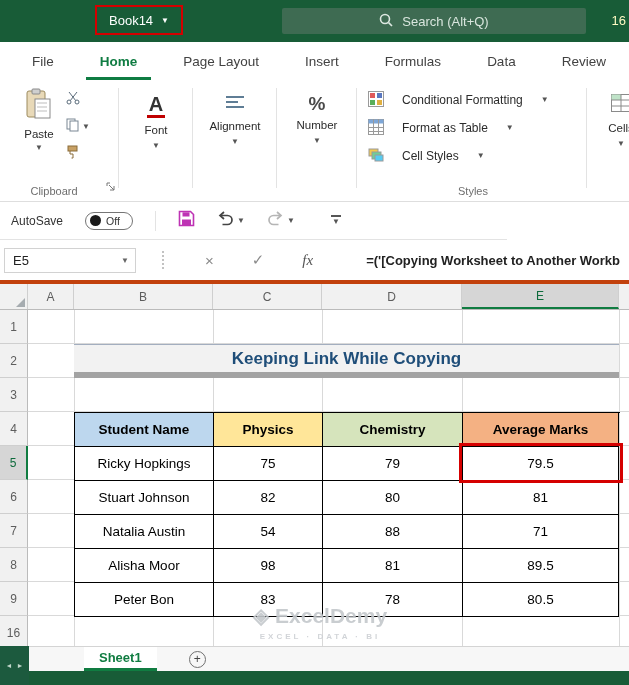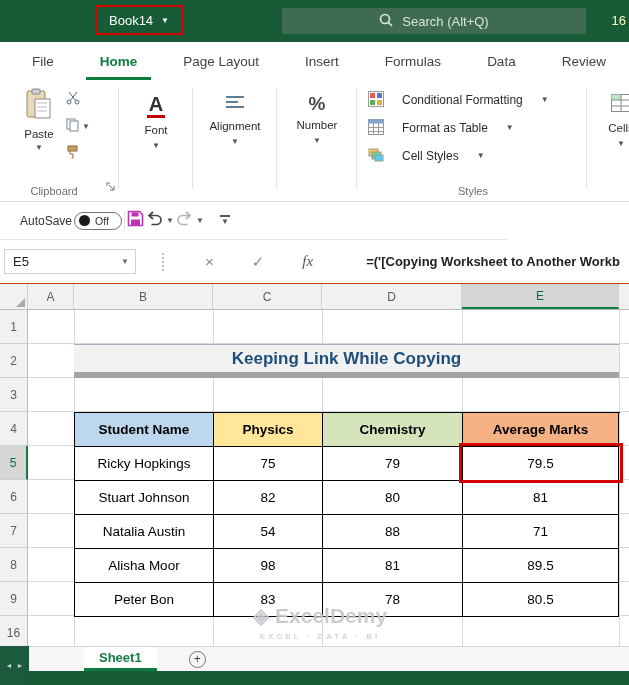--- a/index.html
+++ b/index.html
@@ -29,32 +29,32 @@
   .grp-label { position:absolute; bottom:4px; font-size:11px; color:#6E6E6E; text-align:center; }
   .launcher { position:absolute; left:106px; bottom:5px; }
   .collapsed-grp { position:absolute; top:14px; display:flex; flex-direction:column; align-items:center; gap:6px; }
   .big-A { font-size:20px; font-weight:700; color:#333; border-bottom:3px solid #C00000; line-height:1.05; padding:0 2px; }
   .pct { font-size:19px; font-weight:700; color:#4a4a4a; line-height:1; }
   .styles-grp { position:absolute; left:368px; top:6px; width:212px; }
   .style-item { display:flex; align-items:center; gap:18px; height:28px; font-size:12px; color:#2b2b2b; }
   .cells-grp { position:absolute; left:596px; top:14px; width:50px; display:flex; flex-direction:column; align-items:center; gap:6px; }
 
   
-  .qat { position:absolute; left:0; top:202px; width:507px; height:38px; background:#fff; border-bottom:1px solid #E3E3E3; display:flex; align-items:center; padding-left:20px; gap:2px; }
+  .qat { position:absolute; left:0; top:202px; width:507px; height:38px; background:#fff; border-bottom:1px solid #E3E3E3; display:flex; align-items:center; padding-left:11px; gap:22px; }
   .autosave-lbl { font-size:12px; color:#333; }
   .toggle { width:48px; height:18px; border:1px solid #757575; border-radius:9px; display:flex; align-items:center; padding:0 4px; gap:5px; }
   .knob { width:11px; height:11px; border-radius:50%; background:#1a1a1a; }
   .toggle-lbl { font-size:10.5px; color:#333; }
   .qat-div { width:1px; height:20px; background:#E3E3E3; }
   .qat-btn { display:flex; align-items:center; gap:3px; }
   .overflow-ic { display:flex; flex-direction:column; align-items:center; margin-left:14px; }
   .overflow-ic .bar { width:10px; height:2px; background:#555; margin-bottom:1px; }
 
   
-  .formula-row { position:absolute; left:0; top:240px; width:629px; height:44px; background:#fff; border-bottom:1px solid #c2410c; display:flex; align-items:center;gap:16px; }
+  .formula-row { position:absolute; left:0; top:240px; width:629px; height:44px; background:#fff; border-bottom:4px solid #c2410c; display:flex; align-items:center;gap:16px; }
   .name-box { margin-left:4px; width:132px; height:25px; border:1px solid #D2D2D2; display:flex; align-items:center; font-size:13px; color:#222; padding-left:8px; }
   .name-caret { margin-left:auto; margin-right:6px; font-size:8px; color:#666; }
   .dots { width:0; height:18px; border-left:2px dotted #C2C2C2; margin:0 14px 0 10px; }
   .fbtn { color:#8a8a8a; font-size:15px; margin:0 11px; }
   .fx { font-style:italic; font-family:"Liberation Serif", serif; font-size:15px; color:#555; margin:0 11px; }
   .formula-text { margin-left:26px; font-size:13px; font-weight:700; color:#222; white-space:nowrap; overflow:hidden; flex:1; }
 
   
   .sheet { position:absolute; left:0; top:284px; width:629px; height:362px; background:#fff; overflow:hidden; }
   .col-headers { position:absolute; left:0; top:0; width:629px; height:26px; display:flex; background:#F1F1F1; border-bottom:1px solid #BBBBBB; }

